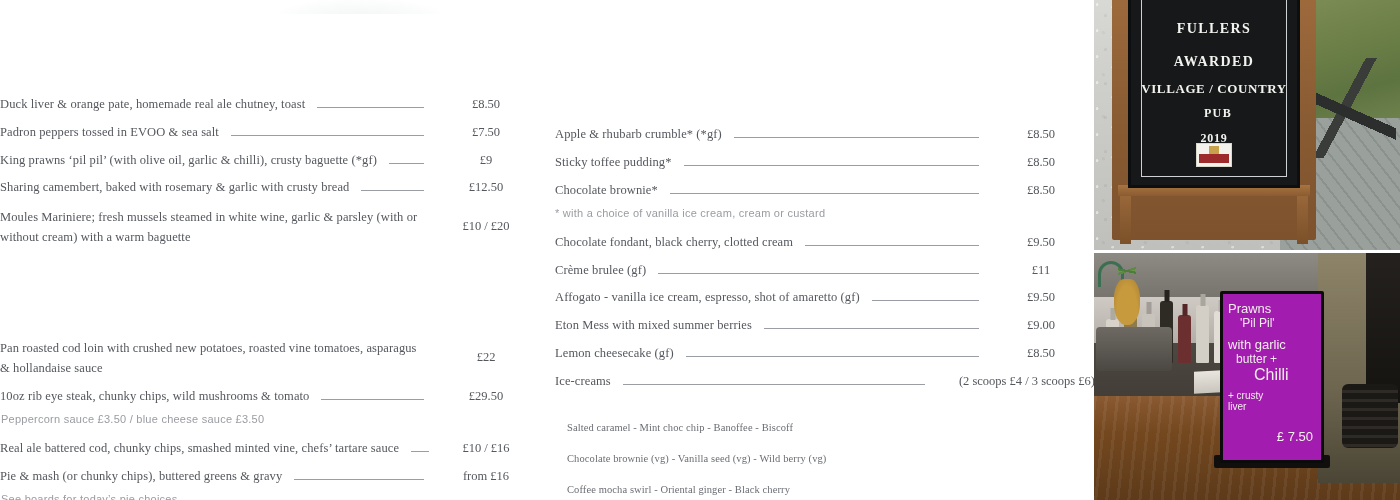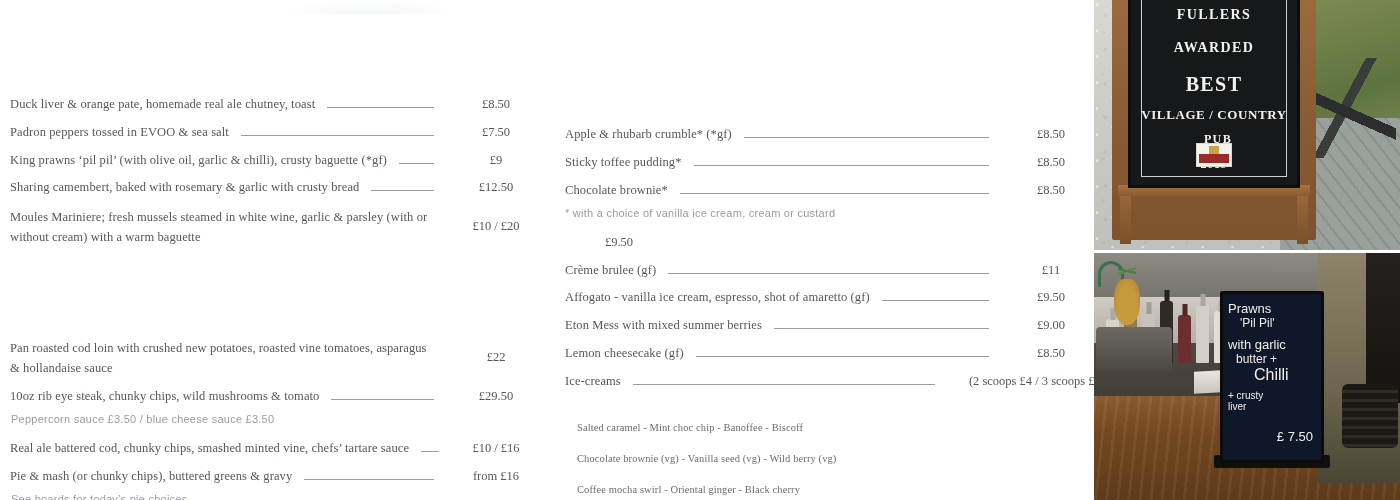--- a/index.html
+++ b/index.html
@@ -20,21 +20,21 @@
     position: relative;
     width: 1400px;
     height: 500px;
     background: #ffffff;
   }
 
   
 
   .menu-area {
     position: absolute;
-    left: 10px;
+    left: 0;
     top: 0;
     width: 1166px;
     height: 500px;
   }
 
   .col {
     position: absolute;
     top: 0;
   }
 
@@ -235,21 +235,21 @@
   }
   .board-text {
     position: absolute;
     left: 10px; right: 10px; top: 8px;
     text-align: center;
     font-family: "Liberation Serif", serif;
     color: #f2f2ee;
     letter-spacing: 1.4px;
   }
   .bt { display: block; font-weight: 700; }
-  .bt-1 { font-size: 14px; margin-top: 6px; }
+  .bt-1 { font-size: 14px; margin-top: 20px; }
   .bt-2 { font-size: 14px; margin-top: 17px; }
   .bt-3 { font-size: 20px; margin-top: 17px; }
   .bt-4 { font-size: 13px; margin-top: 11px; letter-spacing: .6px; }
   .bt-5 { font-size: 12px; margin-top: 9px; padding-left: 8px; }
   .bt-6 { font-size: 12px; margin-top: 10px; letter-spacing: .8px; }
   .board-logo {
     position: absolute;
     left: 50%; transform: translateX(-50%);
     bottom: 18px;
     width: 36px; height: 24px;
@@ -386,21 +386,21 @@
     position: absolute;
     right: 2px; bottom: 52px;
     width: 56px; height: 64px;
     background: repeating-linear-gradient(180deg,#1b1916 0 6px, #2e2a26 6px 9px);
     border-radius: 6px;
   }
   .chalkboard {
     position: absolute;
     left: 126px; top: 38px;
     width: 104px; height: 172px;
-    background: #0f172a;
+    background: #a21caf;
     border: 3px solid #0b0b0b;
     border-radius: 2px;
   }
   .cb-text {
     position: absolute;
     left: 5px; right: 5px; top: 6px;
     font-family: "Liberation Sans", sans-serif;
     color: #f0efe9;
     line-height: 1.12;
   }
@@ -547,20 +547,24 @@
           <div class="row-name-wrap">
             <span class="row-name">Chocolate brownie*</span>
             <span class="leader"></span>
           </div>
           <span class="row-price">£8.50</span>
         </div>
 
         <div class="note">* with a choice of vanilla ice cream, cream or custard</div>
 
         <div class="row">
+          <div class="row-name-wrap">
+            <span class="row-name">Chocolate fondant, black cherry, clotted cream</span>
+            <span class="leader"></span>
+          </div>
           <span class="row-price">£9.50</span>
         </div>
 
         <div class="row">
           <div class="row-name-wrap">
             <span class="row-name">Crème brulee (gf)</span>
             <span class="leader"></span>
           </div>
           <span class="row-price">£11</span>
         </div>
@@ -618,21 +622,20 @@
       <div class="aframe">
         <div class="aframe-wood"></div>
         <div class="leg leg-l"></div>
         <div class="leg leg-r"></div>
         <div class="foot-rail"></div>
         <div class="aframe-inner">
           <div class="board-rule"></div>
           <div class="board-text">
             <span class="bt bt-1">FULLERS</span>
             <span class="bt bt-2">AWARDED</span>
-            <span class="bt bt-3">BEST</span>
             <span class="bt bt-4">VILLAGE / COUNTRY</span>
             <span class="bt bt-5">PUB</span>
             <span class="bt bt-6">2019</span>
           </div>
           <div class="board-logo">
             <b></b>
             <i></i>
           </div>
         </div>
       </div>

